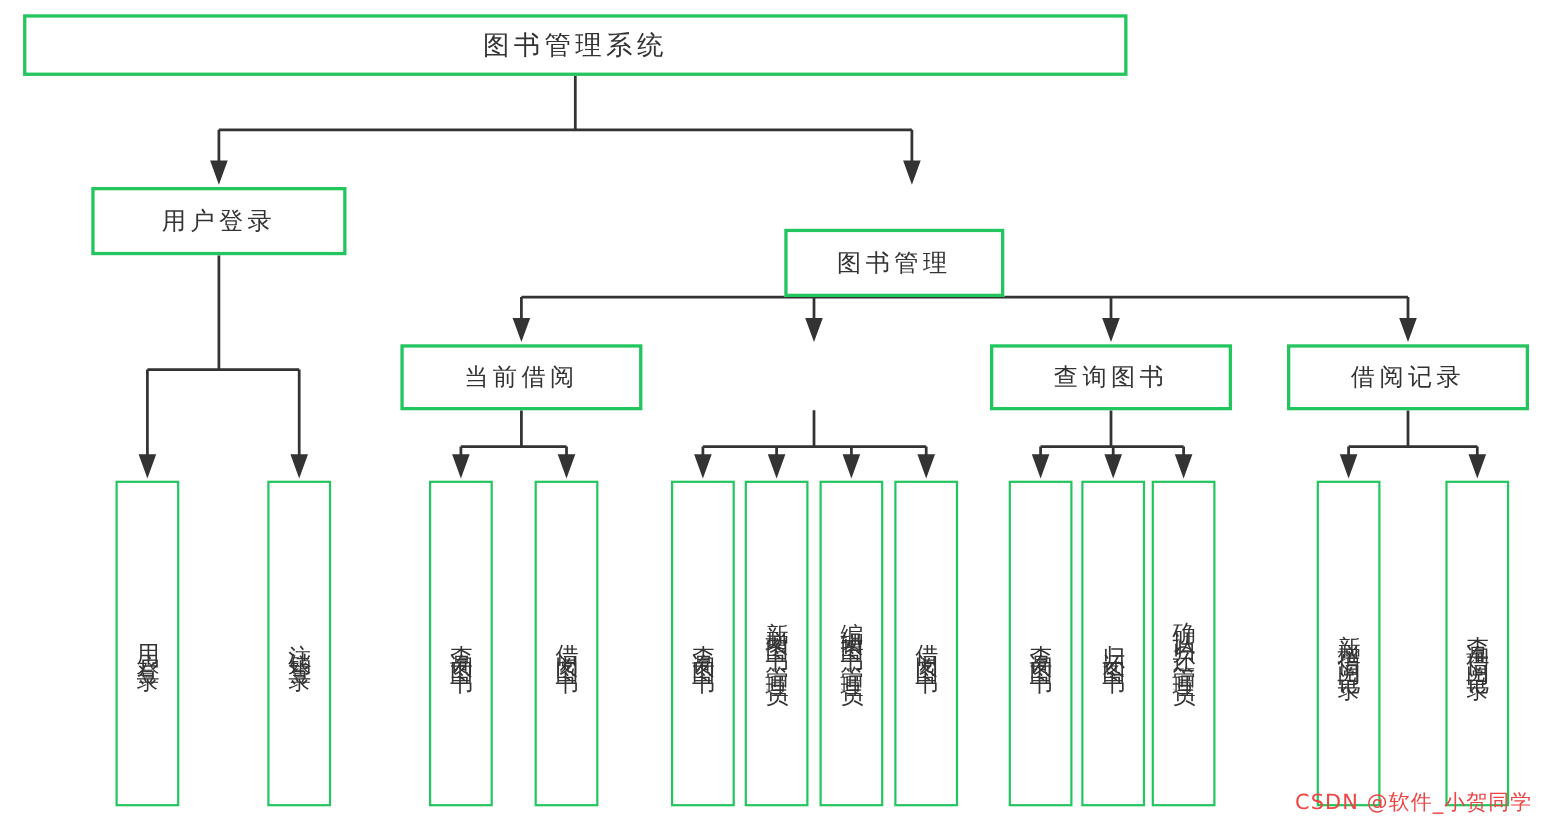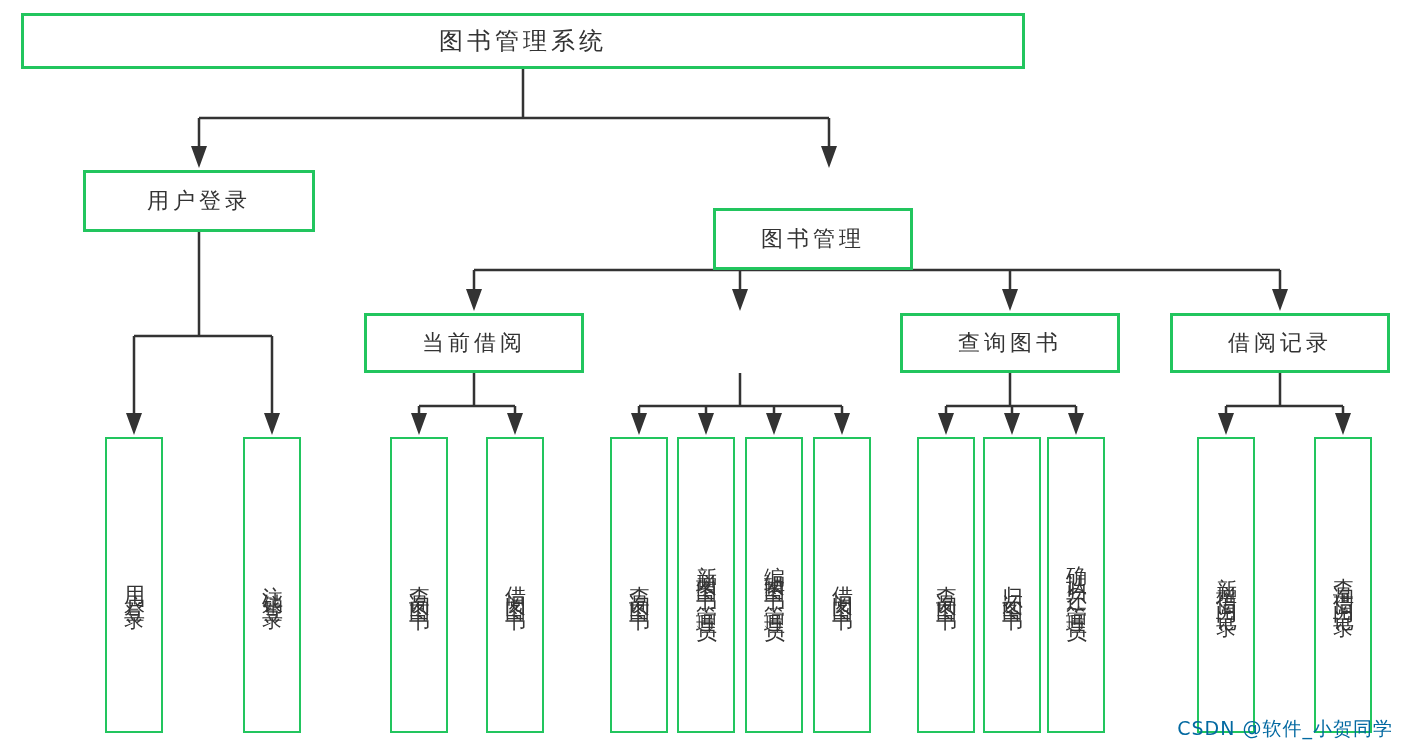--- a/index.html
+++ b/index.html
@@ -15,21 +15,21 @@
   }
   .h-node{font-size:22px;letter-spacing:4px;white-space:nowrap;}
   .root-node{font-size:24px;}
   .v-node{width:58px;height:296px;border-width:2.5px;}
   .v-node .vtext{
     writing-mode:vertical-rl;text-orientation:mixed;
     font-size:21px;letter-spacing:8px;line-height:1;
   }
   .watermark{
     position:absolute;top:716px;right:12px;z-index:5;
-    font-size:19px;letter-spacing:1px;color:#0369a1;white-space:nowrap;
+    font-size:19px;letter-spacing:1px;color:#ef4444;white-space:nowrap;
   }
 </style>
 </head>
 <body>
 
 <div class="canvas">
 
   <svg class="connectors" width="1405" height="747" viewBox="0 0 1405 747" aria-hidden="true">
     <path fill="none" stroke="#333333" stroke-width="2.5" d="
       M523 69 V118 M199 118 H829 M199 118 V152 M829 118 V152

